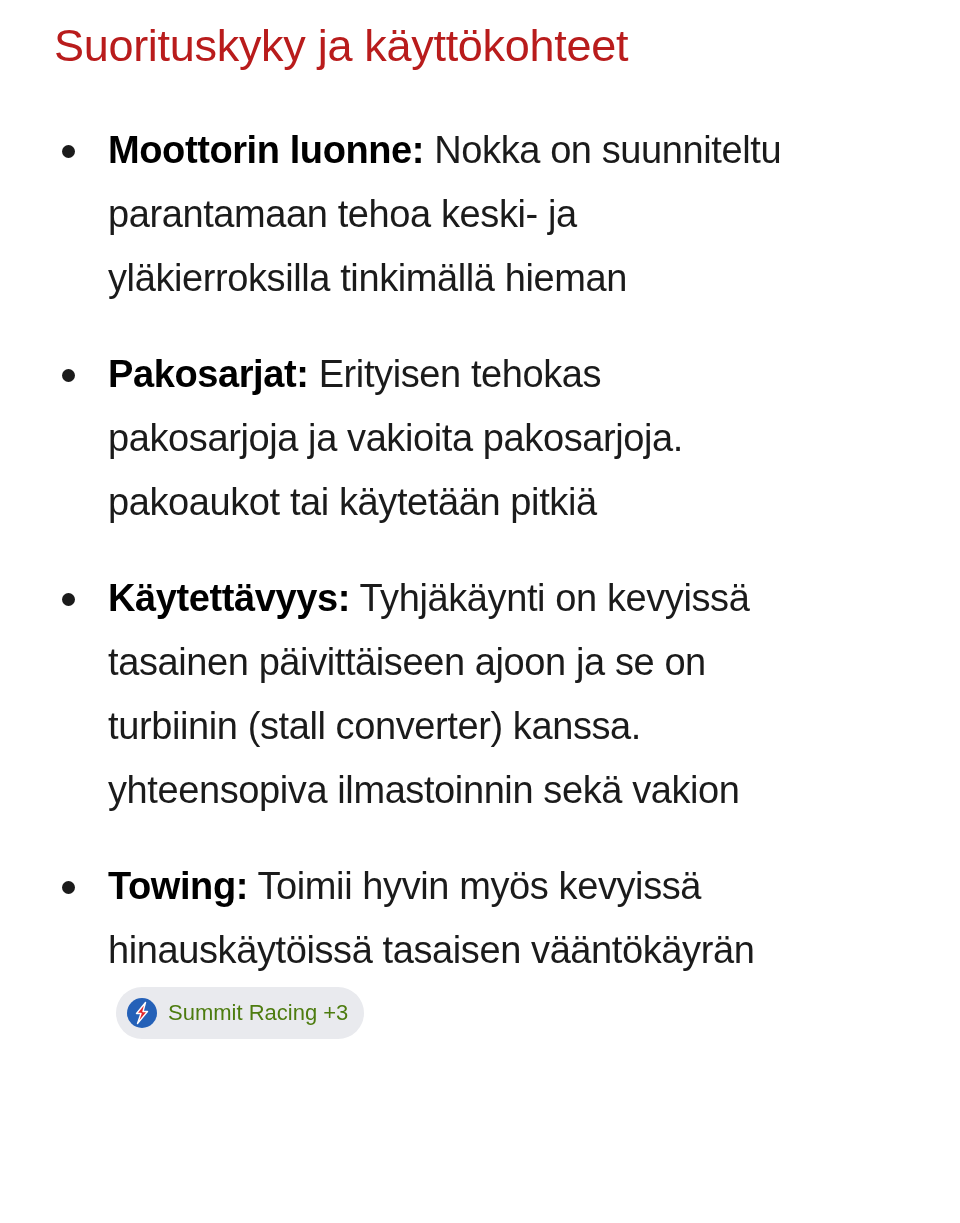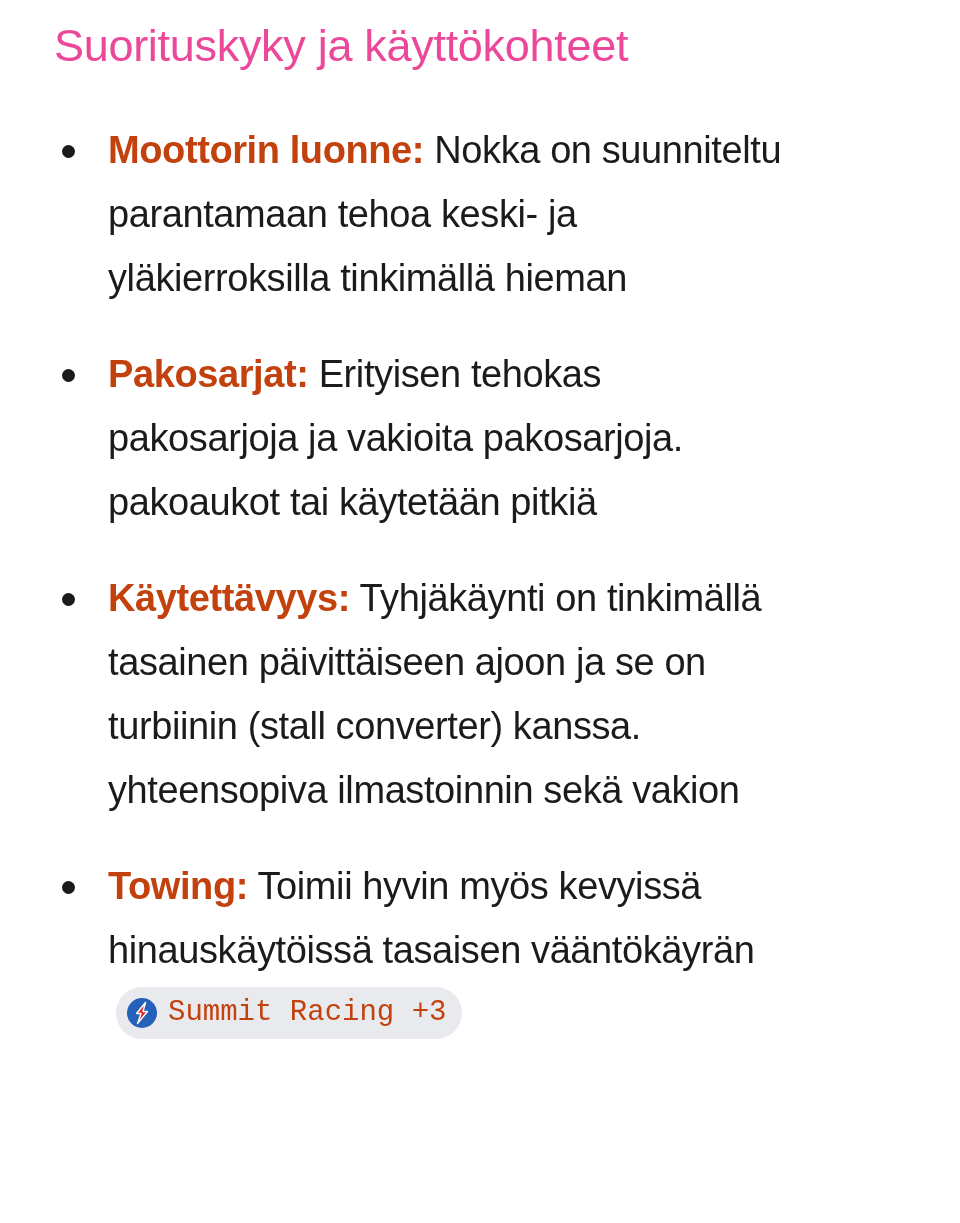--- a/index.html
+++ b/index.html
@@ -21,21 +21,21 @@
     }
     .section-title {
       position: absolute;
       left: 54px;
       top: 14px;
       margin: 0;
       font-size: 45px;
       font-weight: 500;
       letter-spacing: -0.3px;
       line-height: 64px;
-      color: #ec4899;
+      color: #b91c1c;
       white-space: nowrap;
     }
     .bullet-list {
       position: absolute;
       left: 0;
       top: 118px;
       width: 960px;
       margin: 0;
       padding: 0;
       list-style: none;
@@ -57,21 +57,21 @@
       width: 13px;
       height: 13px;
       border-radius: 50%;
       background: #1b1b1b;
     }
     .bullet-text {
       display: block;
     }
     .bullet-lead {
       font-weight: 700;
-      color: #c2410c;
+      color: #000000;
     }
     .line {
       display: block;
       white-space: nowrap;
     }
     .source-chip {
       display: inline-flex;
       align-items: center;
       vertical-align: middle;
       height: 52px;
@@ -83,25 +83,24 @@
       top: -4px;
       cursor: pointer;
     }
     .chip-icon {
       display: inline-block;
       width: 32px;
       height: 32px;
       margin-right: 10px;
     }
     .chip-label {
-      font-size: 29px;
-      color: #c2410c;
+      font-size: 22px;
+      color: #4d7c0f;
       letter-spacing: 0px;
       line-height: 52px;
-      font-family: Liberation Mono, monospace;
     }
   </style>
 </head>
 <body>
 
 <div class="page">
   <h2 class="section-title">Suorituskyky ja käyttökohteet</h2>
 
   <ul class="bullet-list">
 
@@ -119,21 +118,21 @@
       <span class="bullet-text">
         <span class="line"><span class="bullet-lead">Pakosarjat:</span><span> Erityisen tehokas</span></span>
         <span class="line">pakosarjoja ja vakioita pakosarjoja.</span>
         <span class="line">pakoaukot tai käytetään pitkiä</span>
       </span>
     </li>
 
     <li class="bullet-item">
       <span class="bullet-dot"></span>
       <span class="bullet-text">
-        <span class="line"><span class="bullet-lead">Käytettävyys:</span><span> Tyhjäkäynti on tinkimällä</span></span>
+        <span class="line"><span class="bullet-lead">Käytettävyys:</span><span> Tyhjäkäynti on kevyissä</span></span>
         <span class="line">tasainen päivittäiseen ajoon ja se on</span>
         <span class="line">turbiinin (stall converter) kanssa.</span>
         <span class="line">yhteensopiva ilmastoinnin sekä vakion</span>
       </span>
     </li>
 
     <li class="bullet-item">
       <span class="bullet-dot"></span>
       <span class="bullet-text">
         <span class="line"><span class="bullet-lead">Towing:</span><span> Toimii hyvin myös kevyissä</span></span>

